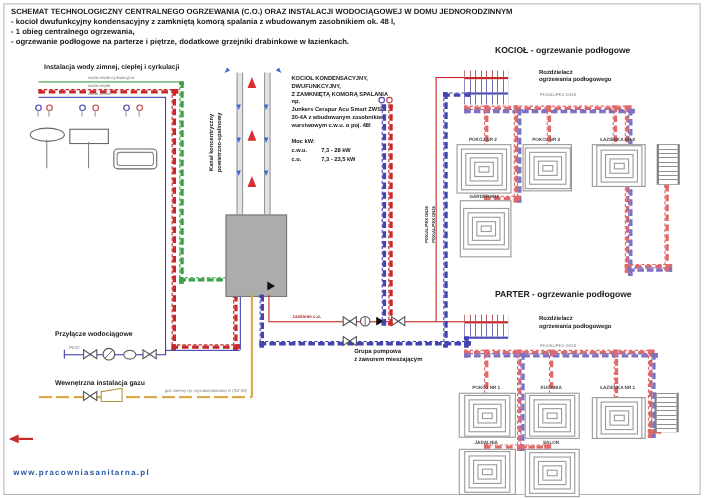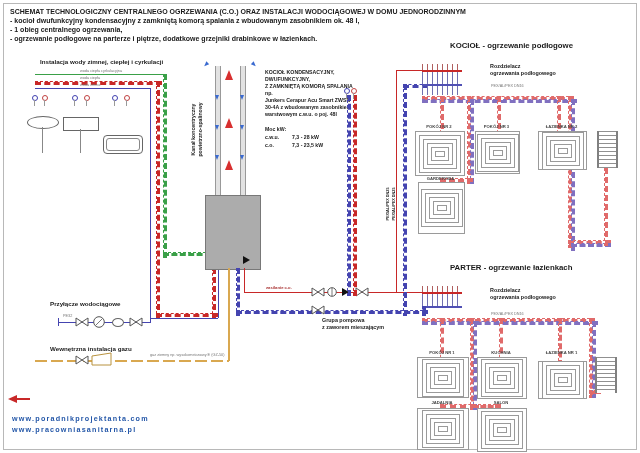--- a/index.html
+++ b/index.html
@@ -206,21 +206,21 @@
   <div class="rlbl" style="left:538px;top:124px;width:47px">ŁAZIENKA NR 2</div>
   <div class="coil" style="left:538px;top:131px;width:47px;height:37px">
       <div class="rings"></div>
     </div>
   <div class="rlbl" style="left:418px;top:176px;width:45px">GARDEROBA</div>
   <div class="coil" style="left:418px;top:182px;width:45px;height:50px">
       <div class="rings"></div>
     </div>
   <div class="radiator" style="left:597px;top:131px;width:17px;height:37px"></div>
 
-  <div class="lbl f78" style="left:450px;top:263px">PARTER - ogrzewanie łazienkach</div>
+  <div class="lbl f78" style="left:450px;top:263px">PARTER - ogrzewanie podłogowe</div>
   <div class="mtr" style="left:422px;top:286px;width:40px;height:6px"></div>
   <div class="mbar r" style="left:422px;top:292px;width:40px"></div>
   <div class="mtb" style="left:422px;top:294px;width:40px;height:12px"></div>
   <div class="mbar b" style="left:422px;top:306px;width:40px"></div>
   <div class="lv blue dash" style="left:422px;top:306px;height:4px"></div>
   <div class="lbl f54" style="left:490px;top:287px">Rozdzielacz</div>
   <div class="lbl f54" style="left:490px;top:294px">ogrzewania podłogowego</div>
   <div class="lbl f38 muted" style="left:491px;top:312px">PEX/AL/PEX DN16</div>
 
   <div class="lh pink dash" style="left:422px;top:318px;width:167px"></div>
@@ -285,15 +285,14 @@
     <polygon points="0,0 0,8 6,4" fill="#fff" stroke="#555" stroke-width="1"></polygon>
       <polygon points="12,0 12,8 6,4" fill="#fff" stroke="#555" stroke-width="1"></polygon>
     </svg>
   <svg class="sym" style="left:92px;top:353px" width="20" height="13" viewBox="0 0 20 13">
     <polygon points="0,3 19,0 19,12 0,12" fill="#fff" stroke="#b8923e" stroke-width="1"></polygon>
     </svg>
   <div class="lbl f38 muted" style="left:150px;top:353px">gaz ziemny np. wysokometanowy E (GZ-50)</div>
 
   <div class="arrleft" style="left:8px;top:395px"></div>
   <div class="lh red" style="left:17px;top:398px;width:13px;border-top-width:2px"></div>
-  <div class="site" style="left:12px;top:414px">www.poradnikprojektanta.com</div>
   <div class="site" style="left:12px;top:425px">www.pracowniasanitarna.pl</div>
 </div>
 
 </body></html>

